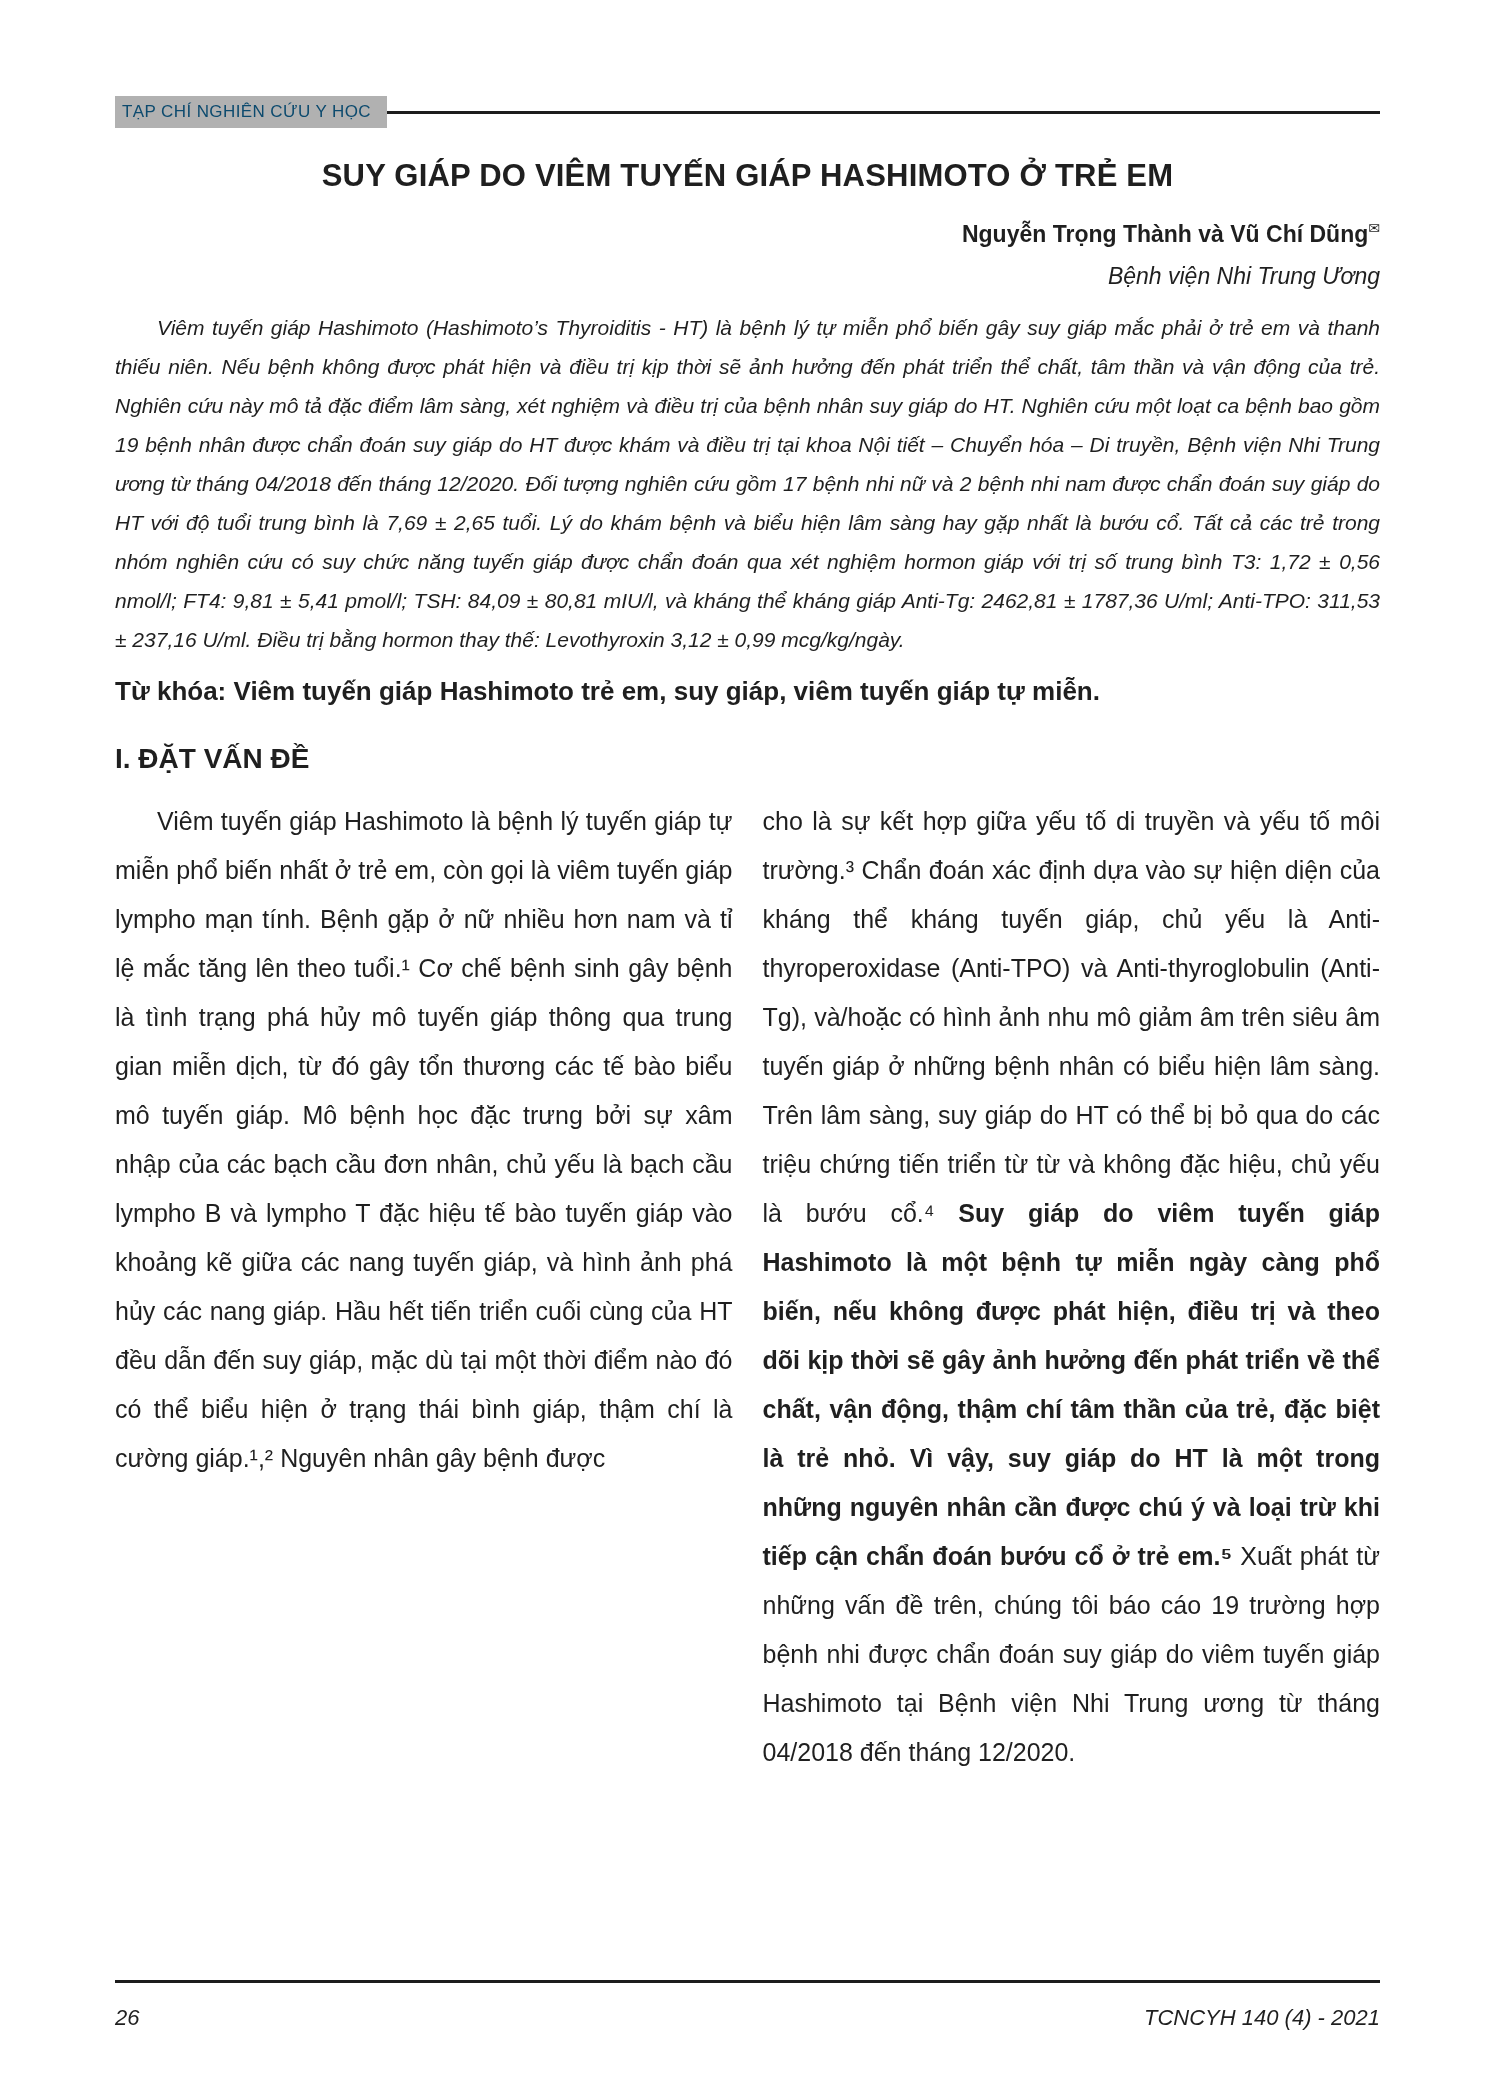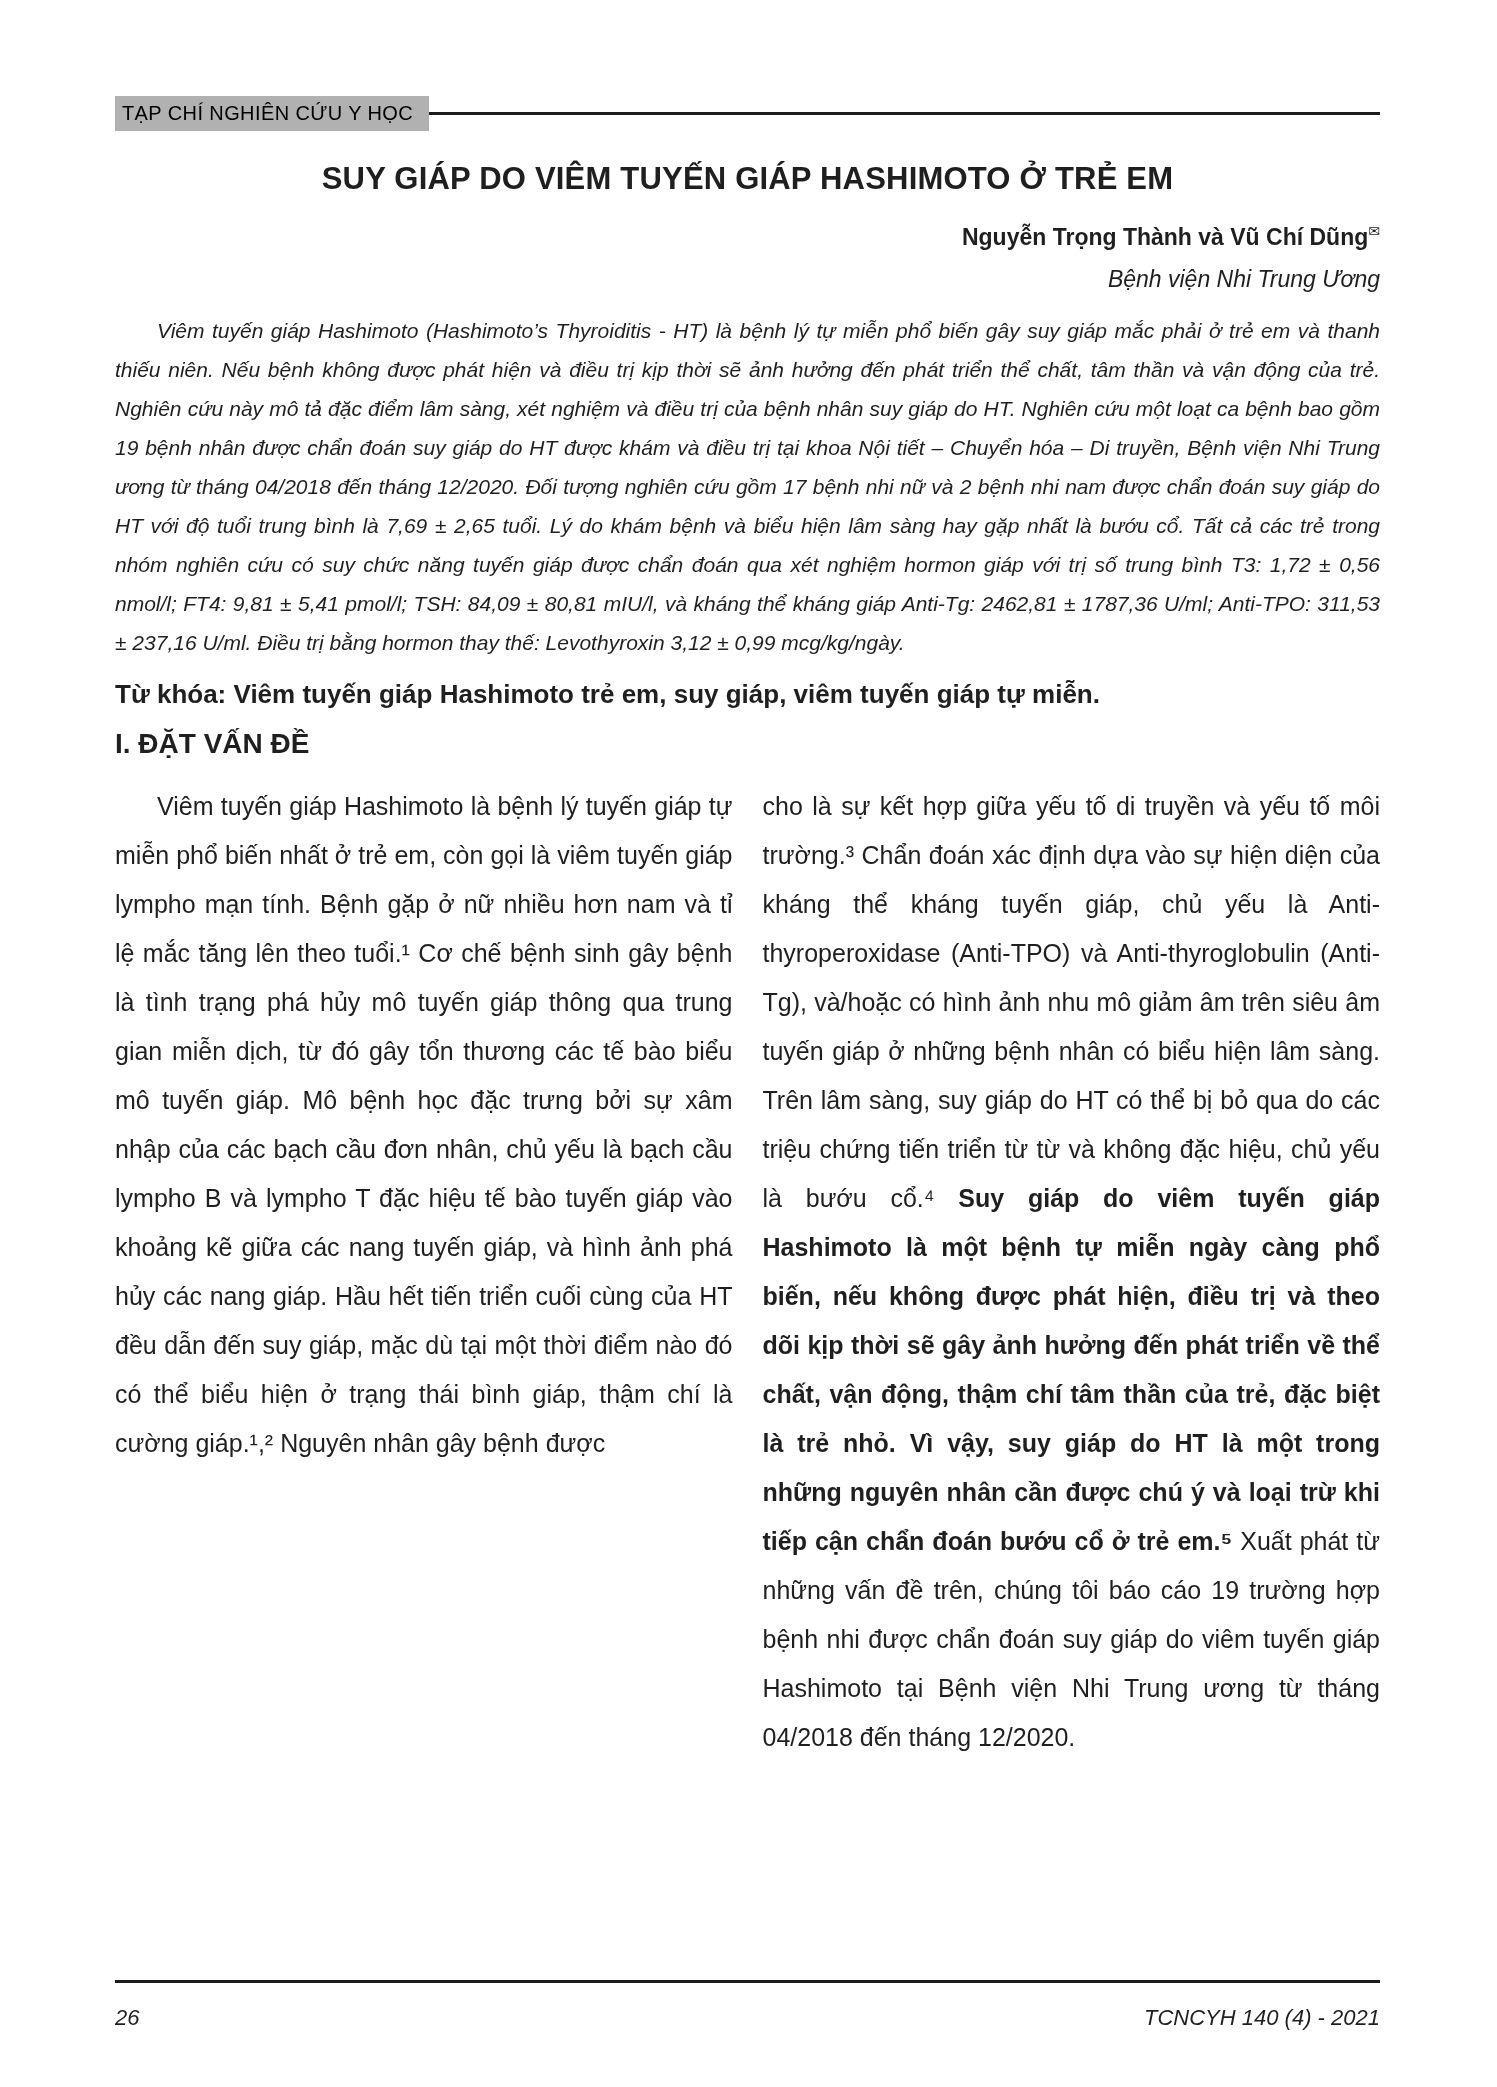--- a/index.html
+++ b/index.html
@@ -9,22 +9,22 @@
     overflow: hidden;
     background: var(--paper, #ffffff);
     color: var(--ink, #1f1f1f);
     font-family: "Liberation Sans", "DejaVu Sans", sans-serif;
   }
   .page { position: absolute; inset: 0; padding: 96px 117px 0 115px; }
 
   .journal-header { display: flex; align-items: center; }
   .journal-name {
     background: var(--header_bg, #b1b1b1);
-    color: #000000;
-    font-size: 20px;
+    color: #0c4a6e;
+    font-size: 17px;
     line-height: 1;
     padding: 7px 16px 8px 7px;
     white-space: nowrap;
     letter-spacing: 0.4px;
   }
   .header-rule { flex: 1 1 auto; height: 3px; background: var(--rule, #1c1c1c); }
 
   .article-title {
     margin-top: 30px;
     text-align: center;
@@ -42,21 +42,21 @@
     margin-top: 18px;
     font-style: italic;
     font-size: 21px;
     line-height: 39px;
     text-align: justify;
     text-indent: 42px;
   }
 
   .keywords { margin-top: 14px; font-weight: bold; font-size: 26px; line-height: 36px; }
 
-  .section-heading { margin-top: 16px; font-size: 28px; font-weight: bold; }
+  .section-heading { margin-top: 34px; font-size: 28px; font-weight: bold; }
 
   .columns { display: flex; gap: 30px; margin-top: 22px; min-height: 1155px; align-items: stretch; }
   .col { flex: 1 1 0; font-size: 25px; line-height: 49px; text-align: justify; }
   .col-left { display: flex; flex-direction: column; justify-content: space-between; }
   .indent { text-indent: 42px; }
   .bold { font-weight: bold; }
 
   .contact {
     border-top: 2px solid #2a2a2a;
     padding-top: 16px;

